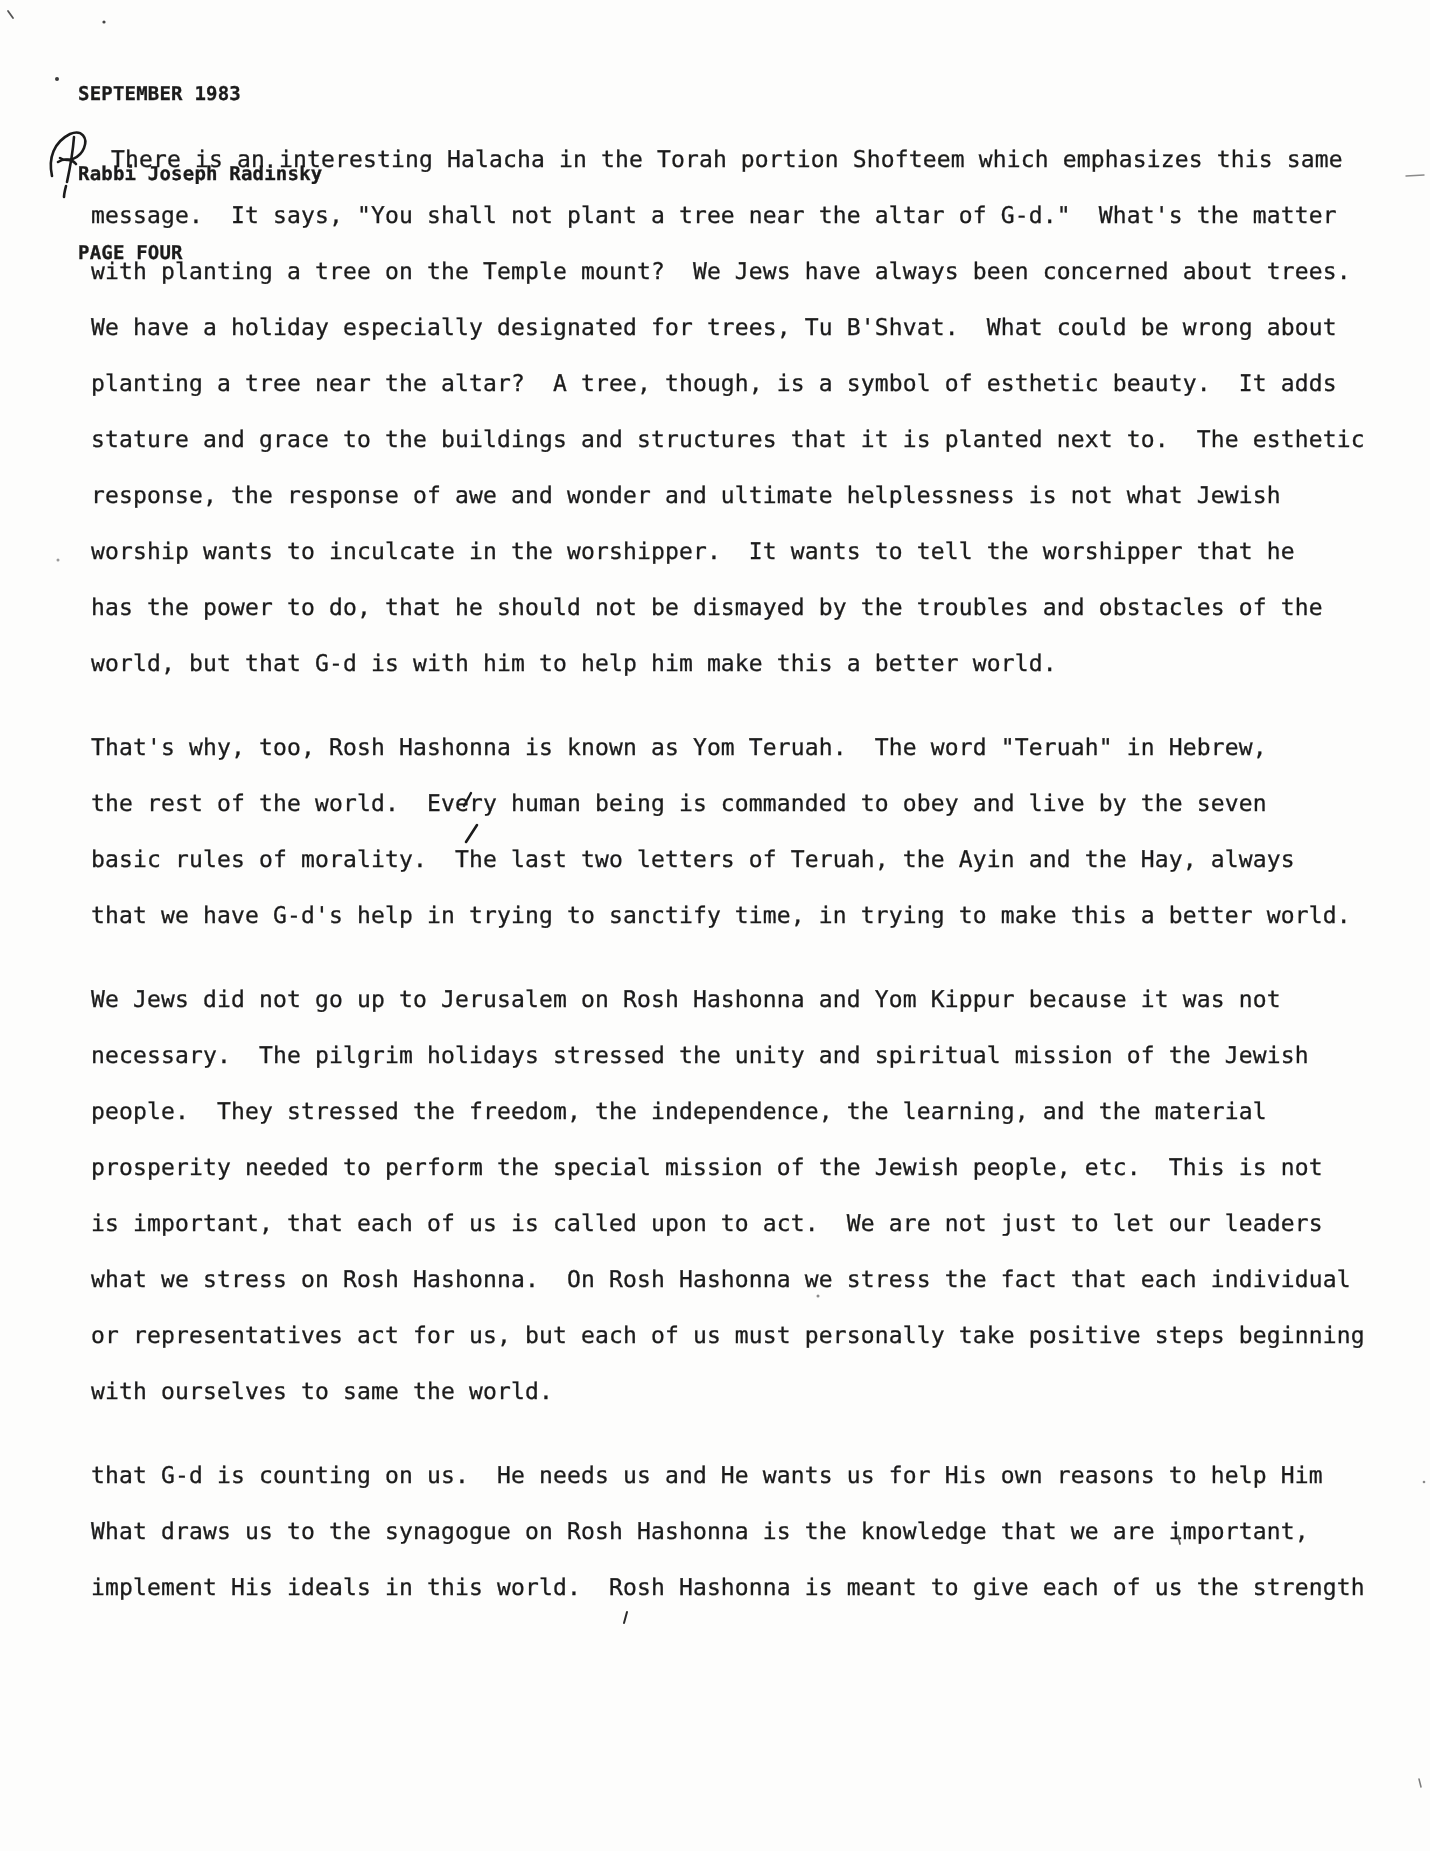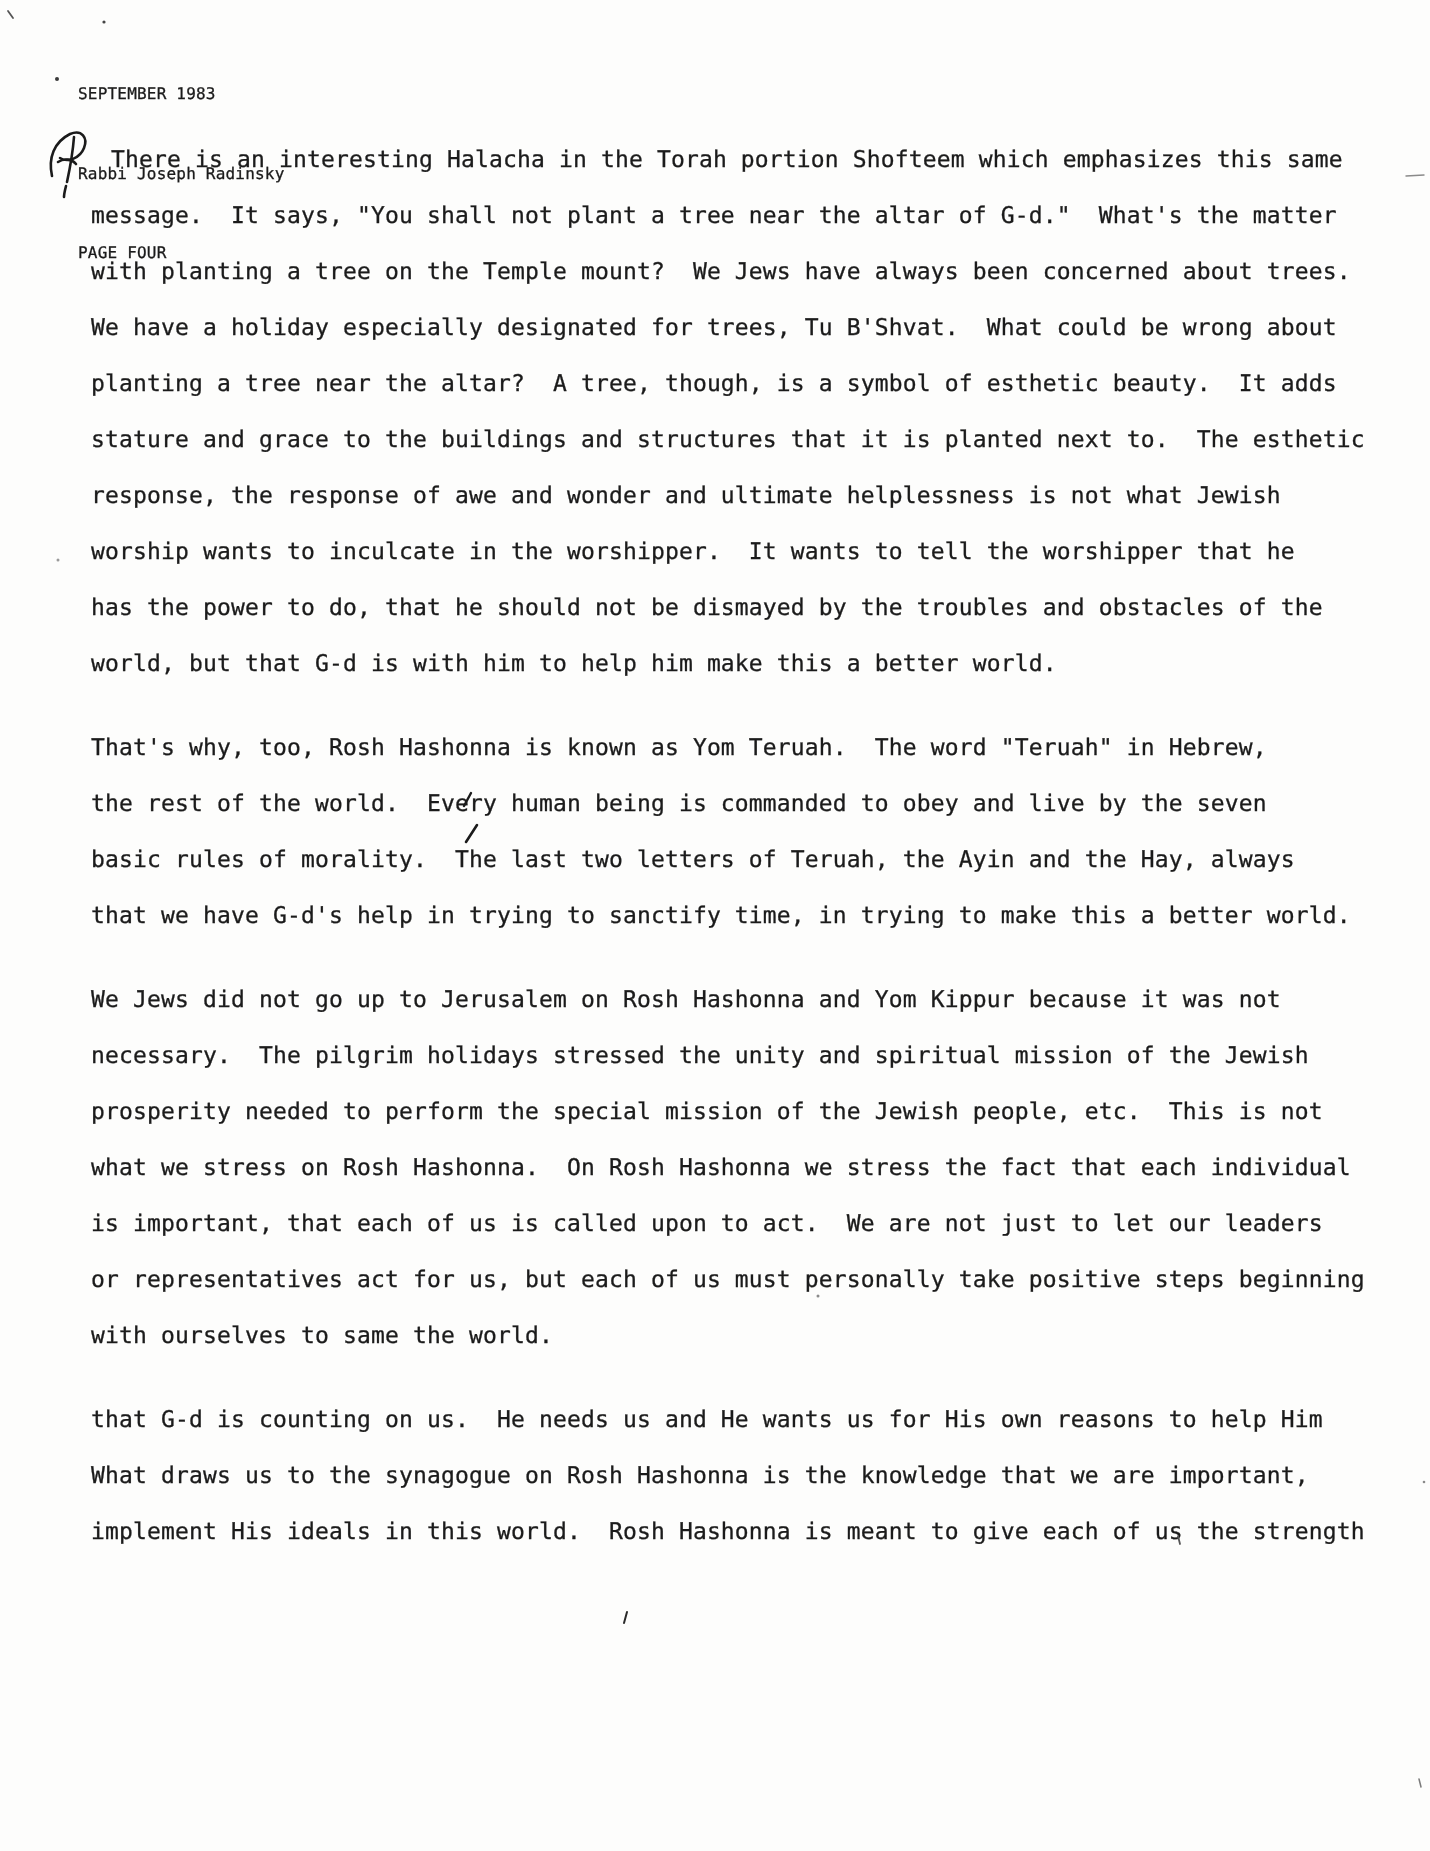--- a/index.html
+++ b/index.html
@@ -18,24 +18,25 @@
     overflow: hidden;
   }
   .scan-text {
     -webkit-text-stroke: 0.3px #1b1b1b;
     text-rendering: geometricPrecision;
   }
   .doc-header {
     position: absolute;
     left: 78px;
     top: 28px;
-    font-size: 16px;
+    font-size: 19px;
     line-height: 26.5px;
     white-space: pre;
     letter-spacing: 0.2px;
+    font-weight: bold;
   }
   .doc-body {
     position: absolute;
     left: 78px;
     top: 132px;
     width: 1330px;
     font-size: 23px;
     line-height: 56px;
     letter-spacing: 0.15px;
   }
@@ -75,23 +76,24 @@
     </div>
     <div class="paragraph">
       <div class="line">That's why, too, Rosh Hashonna is known as Yom Teruah.  The word "Teruah" in Hebrew,</div>
       <div class="line">the rest of the world.  Every human being is commanded to obey and live by the seven</div>
       <div class="line">basic rules of morality.  The last two letters of Teruah, the Ayin and the Hay, always</div>
       <div class="line">that we have G-d's help in trying to sanctify time, in trying to make this a better world.</div>
     </div>
     <div class="paragraph">
       <div class="line">We Jews did not go up to Jerusalem on Rosh Hashonna and Yom Kippur because it was not</div>
       <div class="line">necessary.  The pilgrim holidays stressed the unity and spiritual mission of the Jewish</div>
+      <div class="line">people.  They stressed the freedom, the independence, the learning, and the material</div>
       <div class="line">prosperity needed to perform the special mission of the Jewish people, etc.  This is not</div>
+      <div class="line">is important, that each of us is called upon to act.  We are not just to let our leaders</div>
       <div class="line">what we stress on Rosh Hashonna.  On Rosh Hashonna we stress the fact that each individual</div>
-      <div class="line">is important, that each of us is called upon to act.  We are not just to let our leaders</div>
       <div class="line">or representatives act for us, but each of us must personally take positive steps beginning</div>
       <div class="line">with ourselves to same the world.</div>
     </div>
     <div class="paragraph">
       <div class="line">that G-d is counting on us.  He needs us and He wants us for His own reasons to help Him</div>
       <div class="line">What draws us to the synagogue on Rosh Hashonna is the knowledge that we are important,</div>
       <div class="line">implement His ideals in this world.  Rosh Hashonna is meant to give each of us the strength</div>
     </div>
   </div>
 

